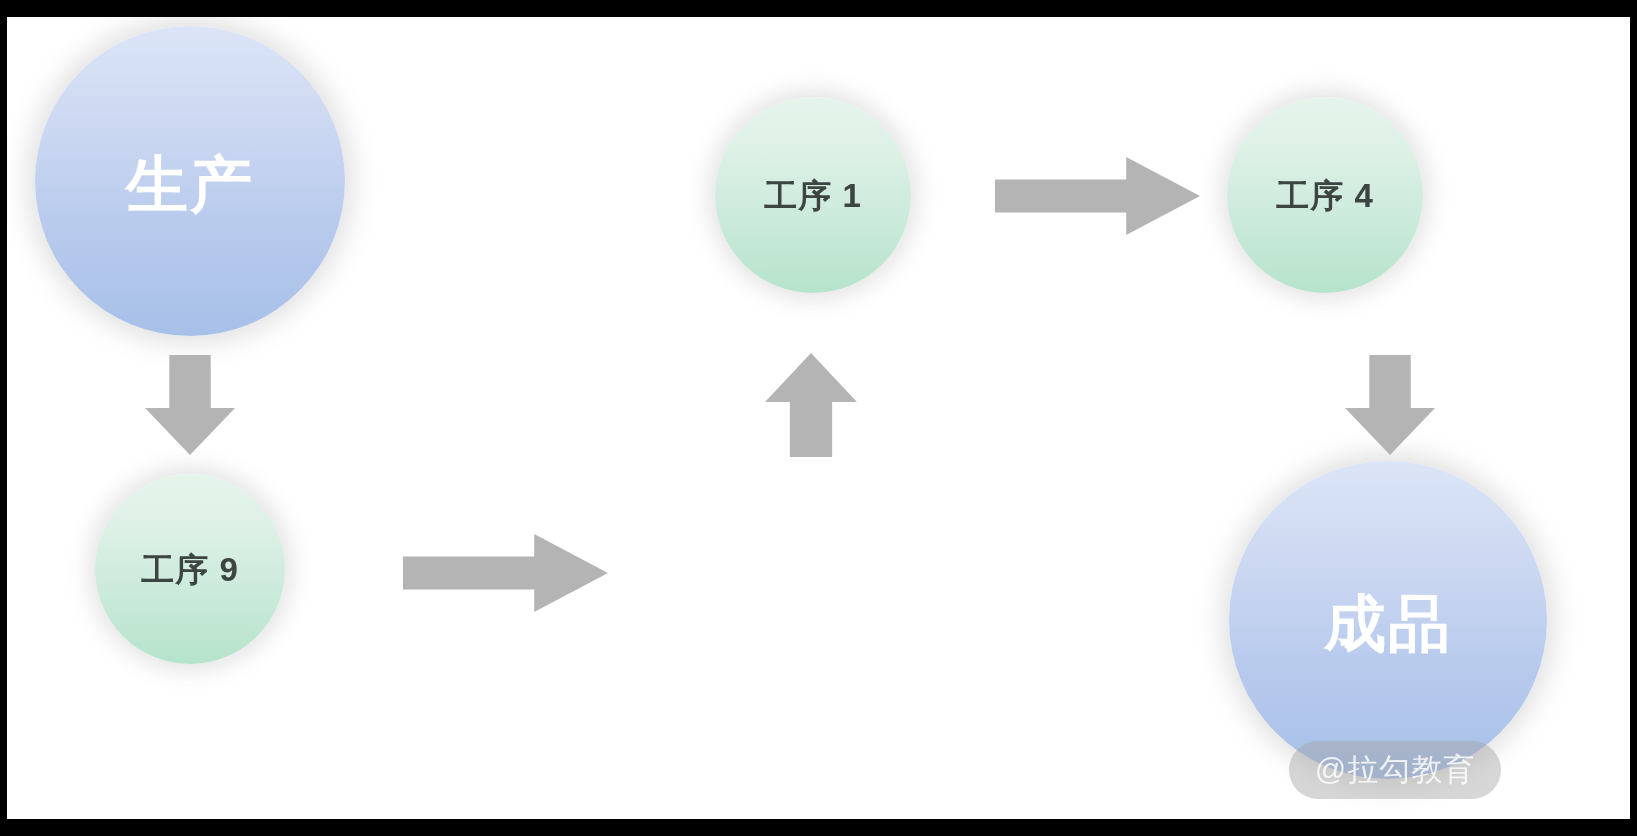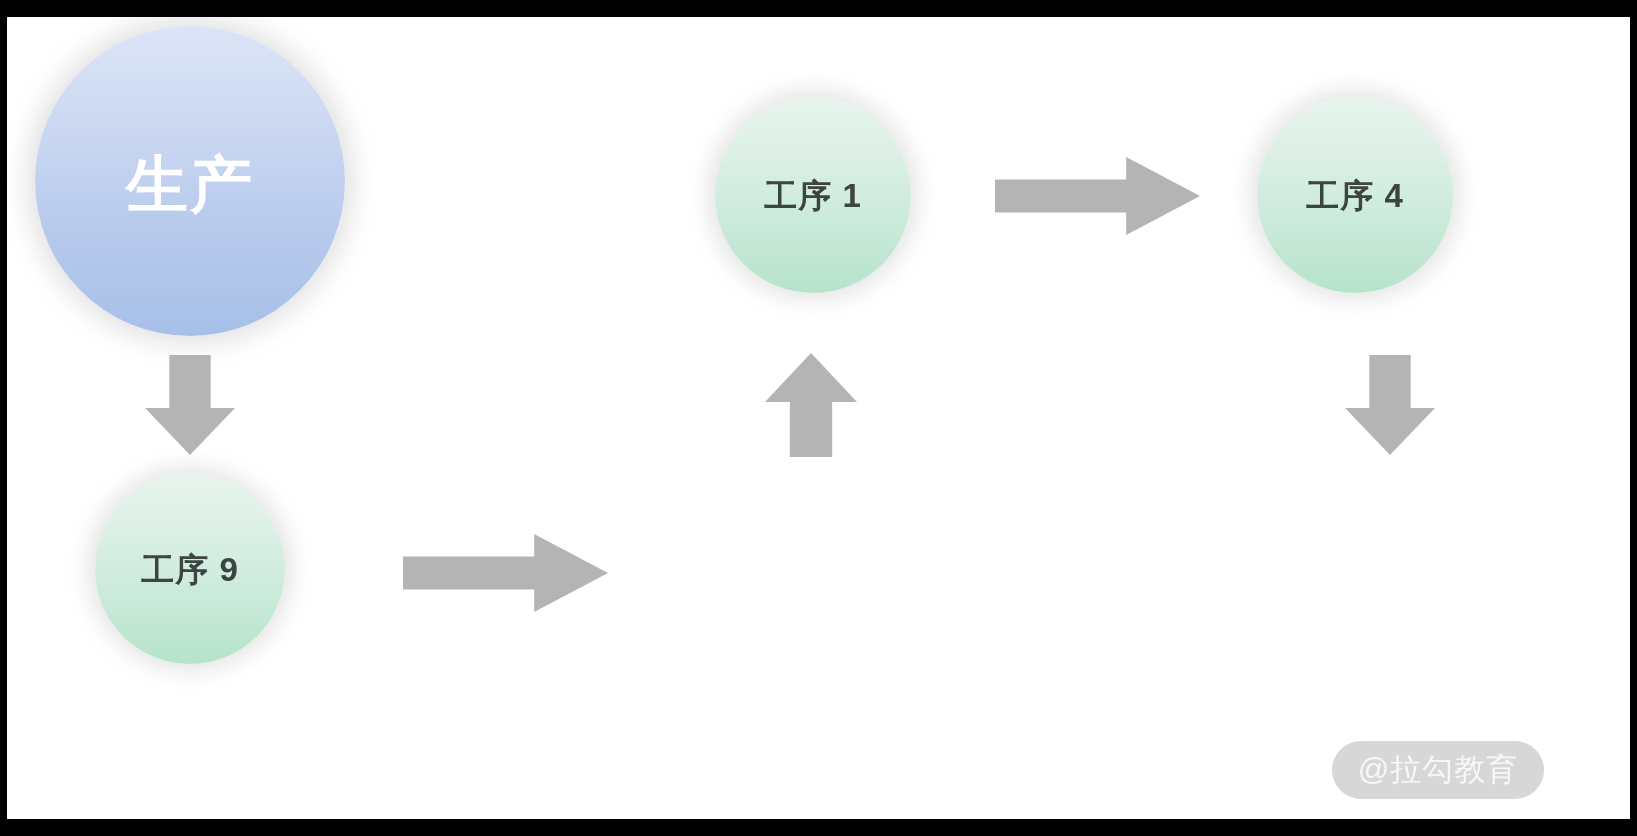--- a/index.html
+++ b/index.html
@@ -114,33 +114,36 @@
 
     <div class="node node-green" style="left:88px; top:457px; width:190px; height:190px;">
       <span class="node-label label-minor">工序 9</span>
     </div>
 
 
     <div class="node node-green" style="left:708px; top:80px; width:196px; height:196px;">
       <span class="node-label label-minor">工序 1</span>
     </div>
 
-    <div class="node node-green" style="left:1250px; top:80px; width:196px; height:196px;">
+    <div class="node node-green" style="left:1220px; top:80px; width:196px; height:196px;">
       <span class="node-label label-minor">工序 4</span>
     </div>
 
+    <div class="node node-blue" style="left:1222px; top:444px; width:318px; height:318px;">
+      <span class="node-label label-major">成品</span>
+    </div>
 
     <div class="arrow arrow-down" style="left:138px; top:338px; width:90px; height:100px;"></div>
 
     <div class="arrow arrow-right" style="left:396px; top:517px; width:205px; height:78px;"></div>
 
     <div class="arrow arrow-up" style="left:758px; top:336px; width:92px; height:104px;"></div>
 
     <div class="arrow arrow-right" style="left:988px; top:140px; width:205px; height:78px;"></div>
 
     <div class="arrow arrow-down" style="left:1338px; top:338px; width:90px; height:100px;"></div>
 
-    <div id="watermark" style="left:1325px; top:724px; width:212px; height:58px;text-align:center;">
+    <div id="watermark" style="left:1282px; top:724px; width:212px; height:58px;text-align:center;">
       <span id="watermark-text">@拉勾教育</span>
     </div>
 
   </div>
 </div>
 
 </body></html>

